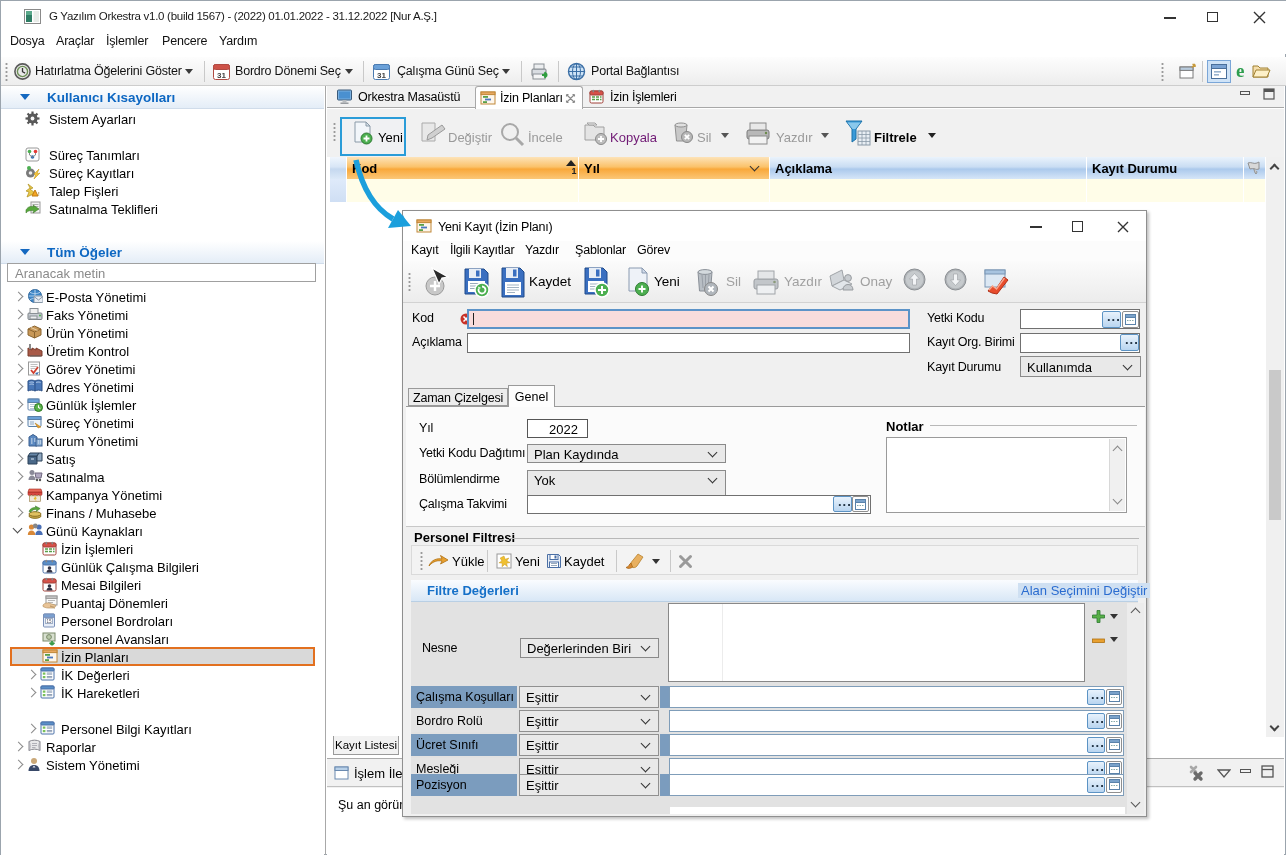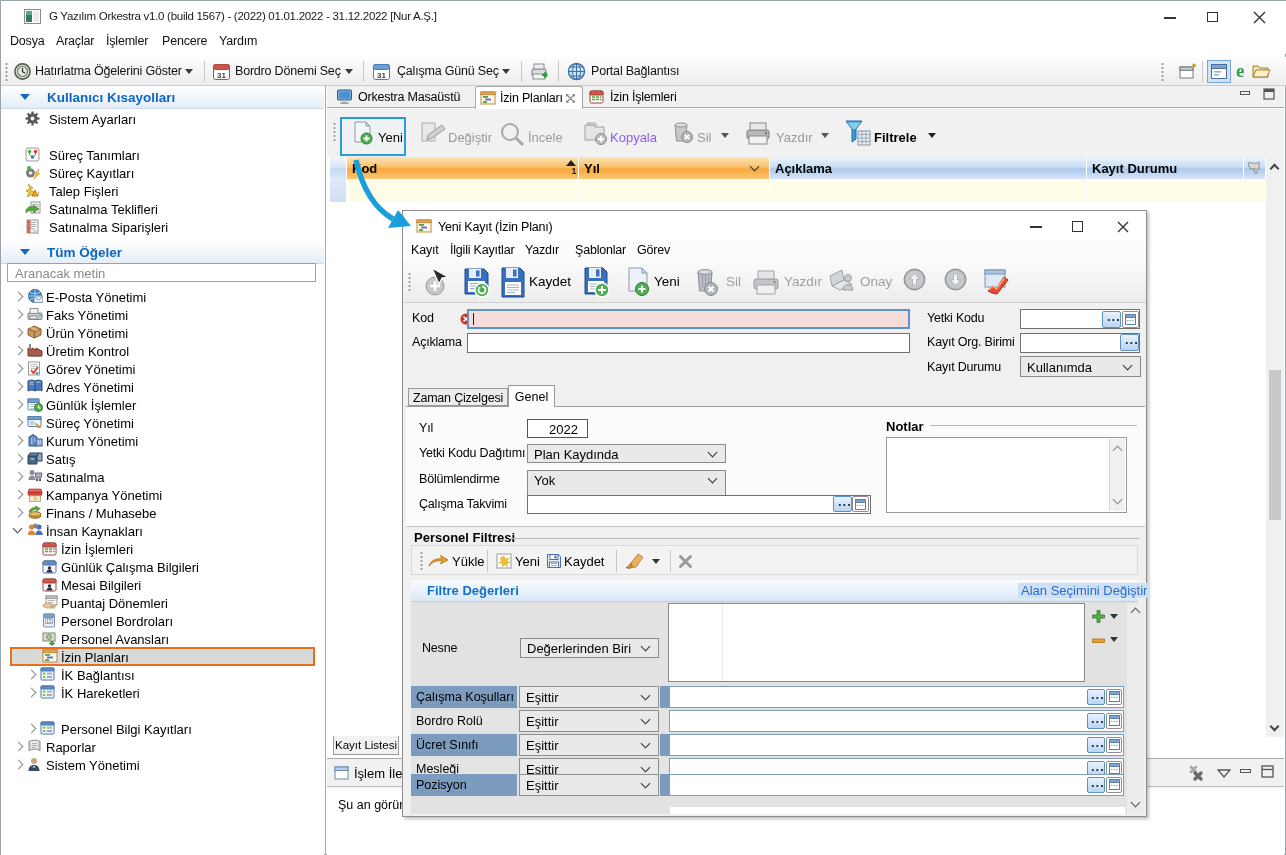--- a/index.html
+++ b/index.html
@@ -212,29 +212,20 @@
         <div class="txt" style="left:48px">Talep Fişleri</div>
       </div>
     <div class="sbitem" style="top:114px">
         <svg style="left:24px;top:1px" width="16" height="15" viewBox="0 0 16 15">
           <rect x="6" y="1" width="9" height="11" fill="#f4f4f4" stroke="#999"></rect>
           <path d="M7.5 3.5h6M7.5 5.5h6M7.5 7.5h4" stroke="#b0b0b0"></path>
           <path d="M1 9c2-4 6-4 8-3l-1-2 6 4-6 4 1-2C6 9 3 9.5 1 12z" fill="#57a83c" stroke="#3c7a28" stroke-width=".6"></path>
         </svg>
         <div class="txt" style="left:48px">Satınalma Teklifleri</div>
       </div>
-    <div class="sbitem" style="top:132px">
-        <svg style="left:24px;top:1px" width="15" height="15" viewBox="0 0 15 15">
-          <rect x="2" y="1" width="11" height="13" fill="#f4f4f4" stroke="#999"></rect>
-          <path d="M4 3.5h7M4 5.5h7M4 7.5h7M4 9.5h5" stroke="#b0b0b0"></path>
-          <rect x="2" y="1" width="3.5" height="13" fill="#d86a5a"></rect>
-          <path d="M9 10l4 4h-4z" fill="#e0e0e0" stroke="#999" stroke-width=".5"></path>
-        </svg>
-        <div class="txt" style="left:48px">Satınalma Siparişleri</div>
-      </div>
     <div class="sechdr" style="top:155px">
         <div class="tri"></div>
         <div class="t">Tüm Öğeler</div>
       </div>
     <div class="abs" id="searchbox">Aranacak metin</div>
     <div class="abs" id="selrow"></div>
     <div class="sbitem" style="top:202px">
         <div class="chev r" style="left:14px;top:5px"></div>
         <svg style="left:26px;top:1px" width="16" height="14" viewBox="0 0 16 14">
           <circle cx="8" cy="7" r="6.5" fill="#3f87c8" stroke="#2a6298"></circle>
@@ -363,21 +354,21 @@
       </div>
     <div class="sbitem" style="top:436px">
         <div class="chev d" style="left:13px;top:3px"></div>
         <svg style="left:26px;top:1px" width="17" height="14" viewBox="0 0 17 14">
           <circle cx="4.5" cy="4" r="2.6" fill="#d88838"></circle>
           <path d="M.8 12c0-2.8 1.6-4.4 3.7-4.4S8.2 9.2 8.2 12z" fill="#d88838"></path>
           <circle cx="12" cy="4" r="2.6" fill="#4a6fb5"></circle>
           <path d="M8.3 12c0-2.8 1.6-4.4 3.7-4.4s3.7 1.6 3.7 4.4z" fill="#4a6fb5"></path>
           <circle cx="8.3" cy="3" r="2.4" fill="#888"></circle>
         </svg>
-        <div class="txt" style="left:45px">İnsan Kaynakları</div>
+        <div class="txt" style="left:45px">Günü Kaynakları</div>
       </div>
     <div class="sbitem" style="top:454px">
         <svg style="left:41px;top:1px" width="15" height="15" viewBox="0 0 15 15">
           <rect x="1" y="2" width="13" height="12" rx="1.5" fill="#fff" stroke="#a04038"></rect>
           <rect x="1" y="2" width="13" height="4" rx="1.5" fill="#d85048" stroke="#a04038"></rect>
           <rect x="3.5" y="0.8" width="1.6" height="2.8" rx=".8" fill="#888"></rect>
           <rect x="9.5" y="0.8" width="1.6" height="2.8" rx=".8" fill="#888"></rect>
           <path d="M3 8h3M7 8h3M11 8h1.5M3 10.5h3M7 10.5h3M11 10.5h1.5" stroke="#58a048" stroke-width="1.6"></path>
         </svg>
         <div class="txt" style="left:60px">İzin İşlemleri</div>
@@ -442,21 +433,21 @@
       </div>
     <div class="sbitem" style="top:580px">
         <div class="chev r" style="left:27px;top:5px"></div>
         <svg style="left:39px;top:1px" width="15" height="14" viewBox="0 0 15 14">
           <rect x="1" y="1" width="13" height="12" rx="1" fill="#fff" stroke="#4a70a8"></rect>
           <rect x="1" y="1" width="13" height="3" rx="1" fill="#5a8fc8" stroke="#4a70a8"></rect>
           <rect x="2.8" y="5.5" width="2.6" height="2.2" fill="#78c058"></rect>
           <rect x="2.8" y="9" width="2.6" height="2.2" fill="#78c058"></rect>
           <path d="M6.8 6h5.4M6.8 7.2h5.4M6.8 9.5h5.4M6.8 10.7h5.4" stroke="#8898b0" stroke-width=".9"></path>
         </svg>
-        <div class="txt" style="left:60px">İK Bağlantısı</div>
+        <div class="txt" style="left:60px">İK Değerleri</div>
       </div>
     <div class="sbitem" style="top:598px">
         <div class="chev r" style="left:27px;top:5px"></div>
         <svg style="left:39px;top:1px" width="15" height="14" viewBox="0 0 15 14">
           <rect x="1" y="1" width="13" height="12" rx="1" fill="#fff" stroke="#4a70a8"></rect>
           <rect x="1" y="1" width="13" height="3" rx="1" fill="#5a8fc8" stroke="#4a70a8"></rect>
           <rect x="2.8" y="5.5" width="2.6" height="2.2" fill="#78c058"></rect>
           <rect x="2.8" y="9" width="2.6" height="2.2" fill="#78c058"></rect>
           <path d="M6.8 6h5.4M6.8 7.2h5.4M6.8 9.5h5.4M6.8 10.7h5.4" stroke="#8898b0" stroke-width=".9"></path>
         </svg>
@@ -553,21 +544,21 @@
           <circle cx="11" cy="11" r="8" fill="#f0f0f0" stroke="#a8a8a8" stroke-width="2"></circle>
           <path d="M17 17l7 7" stroke="#a8a8a8" stroke-width="3"></path>
         </svg>
       <div class="vtbtxt" style="left:201px;top:21px;color:#9a9a9a">İncele</div>
       <svg style="position:absolute;left:256px;top:12px" width="26" height="25" viewBox="0 0 26 25">
           <path d="M2 4h8l2 2h9v13H2z" fill="#e4e4e4" stroke="#a0a0a0"></path>
           <path d="M4 2h8l2 2h-8z" fill="#ececec" stroke="#a0a0a0"></path>
           <circle cx="18" cy="18" r="5.5" fill="#bdbdbd" stroke="#8a8a8a"></circle>
           <path d="M18 15v6M15 18h6" stroke="#fff" stroke-width="1.8"></path>
         </svg>
-      <div class="vtbtxt" style="left:283px;top:21px;color:#8b5cf6">Kopyala</div>
+      <div class="vtbtxt" style="left:283px;top:21px;color:#701a75">Kopyala</div>
       <svg style="position:absolute;left:343px;top:11px" width="26" height="26" viewBox="0 0 26 26">
           <path d="M5 5h12l-1.5 16h-9z" fill="#c8c8c8" stroke="#909090"></path>
           <ellipse cx="11" cy="5" rx="6" ry="2" fill="#e0e0e0" stroke="#909090"></ellipse>
           <circle cx="17" cy="17" r="5.5" fill="#b8b8b8" stroke="#888"></circle>
           <path d="M14.8 14.8l4.4 4.4M19.2 14.8l-4.4 4.4" stroke="#fff" stroke-width="1.8"></path>
         </svg>
       <div class="vtbtxt" style="left:370px;top:21px;color:#9a9a9a">Sil</div>
       <div class="darr" style="left:394px;top:24px;border-top-color:#555"></div>
       <svg style="position:absolute;left:418px;top:12px" width="27" height="24" viewBox="0 0 27 24">
           <rect x="2" y="9" width="22" height="9" rx="2" fill="#b8b8b8" stroke="#7a7a7a"></rect>

